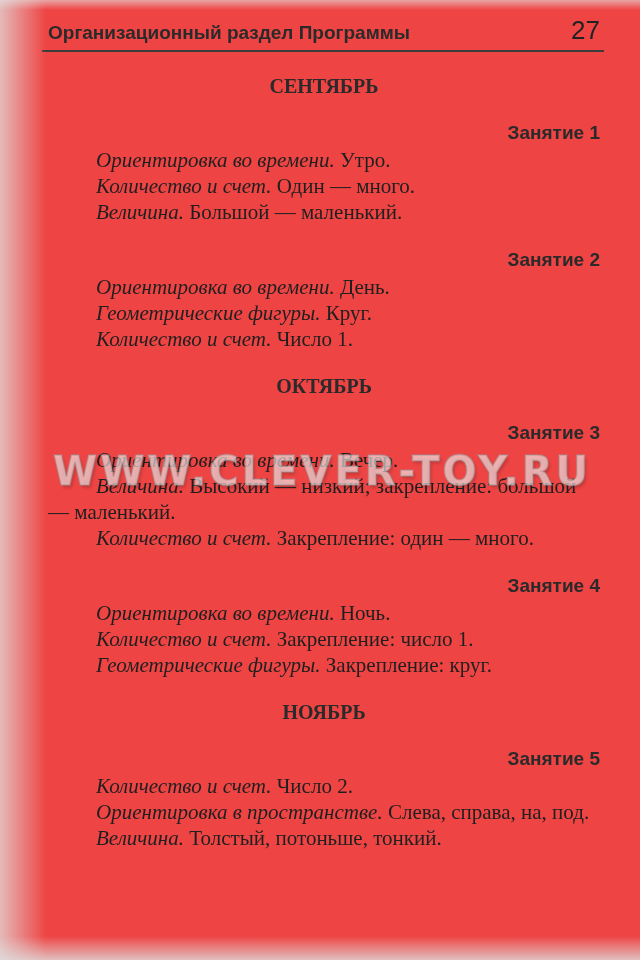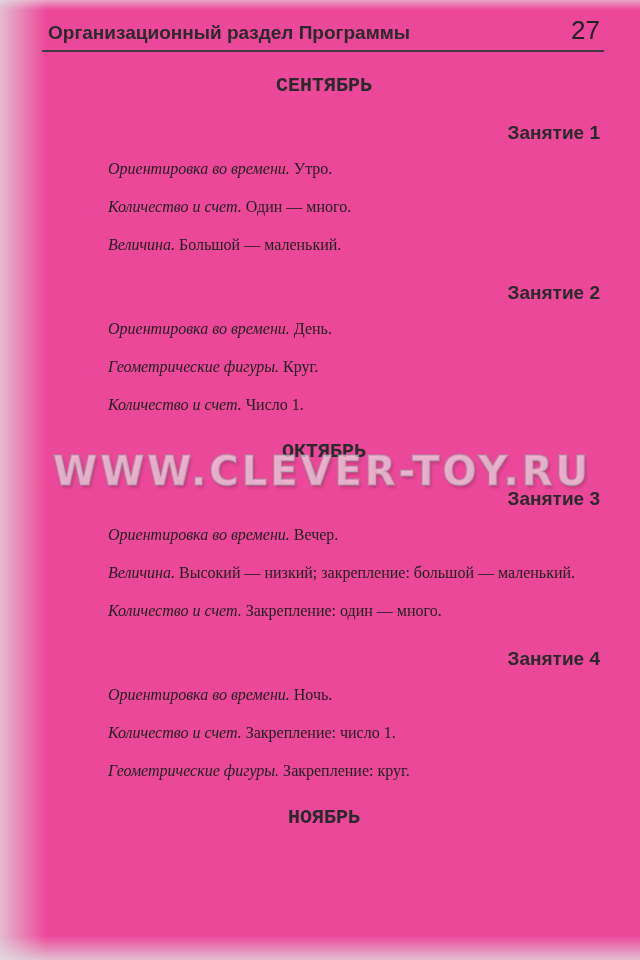--- a/index.html
+++ b/index.html
@@ -9,21 +9,21 @@
     height: 960px;
     background: #fdfdfd;
     overflow: hidden;
   }
   .page {
     position: relative;
     width: 640px;
     height: 960px;
     box-sizing: border-box;
     padding: 18px 40px 0 48px;
-    background: #ec4899;
+    background: #ef4444;
     font-family: "Liberation Serif", serif;
     color: #1f1f1f;
   }
   
   .edge-left {
     position: absolute; left: 0; top: 0; width: 46px; height: 100%;
     background: linear-gradient(to right, rgba(225,225,225,.75), rgba(255,255,255,0));
     pointer-events: none;
   }
   .edge-bottom {
@@ -57,39 +57,39 @@
     text-align: center;
     font-family: "Liberation Sans", sans-serif;
     font-weight: 700;
     font-size: 22px;
     line-height: 27px;
     color: #2a2a2a;
   }
   .month-heading {
     margin: 22px 0 0 0;
     text-align: center;
-    font-family: Liberation Mono, monospace;
+    font-family: Liberation Serif, serif;
     font-weight: 700;
     font-size: 20px;
     line-height: 24px;
     color: #2a2a2a;
   }
   .lesson-title {
     margin: 23px 0 0 0;
     font-family: "Liberation Sans", sans-serif;
     font-weight: 700;
     font-size: 19px;
     line-height: 23px;
     color: #2a2a2a;
     text-align: right;
   }
   .items { margin-top: 3px; }
   .item {
-    margin: 12px;
-    font-size: 16px;
+    margin: 0;
+    font-size: 21px;
     line-height: 26px;
     text-indent: 48px;
   }
   .item .lead { font-style: italic; }
   .watermark {
     position: absolute;
     left: 4px; right: 0;
     top: 448px;
     text-align: center;
     font-family: "DejaVu Sans", sans-serif;
@@ -150,20 +150,28 @@
     <h3 class="lesson-title">Занятие 4</h3>
     <div class="items">
       <p class="item"><i class="lead">Ориентировка во времени.</i><span> Ночь.</span></p>
       <p class="item"><i class="lead">Количество и счет.</i><span> Закрепление: число 1.</span></p>
       <p class="item"><i class="lead">Геометрические фигуры.</i><span> Закрепление: круг.</span></p>
     </div>
   </div>
 
   <h2 class="month-heading">НОЯБРЬ</h2>
 
+  <div class="lesson">
+    <h3 class="lesson-title">Занятие 5</h3>
+    <div class="items">
+      <p class="item"><i class="lead">Количество и счет.</i><span> Число 2.</span></p>
+      <p class="item"><i class="lead">Ориентировка в пространстве.</i><span> Слева, справа, на, под.</span></p>
+      <p class="item"><i class="lead">Величина.</i><span> Толстый, потоньше, тонкий.</span></p>
+    </div>
+  </div>
 
 
   <div class="watermark">WWW.CLEVER-TOY.RU</div>
 
   <div class="edge-top"></div>
   <div class="edge-left"></div>
   <div class="edge-bottom"></div>
 </div>
 
 </body></html>

